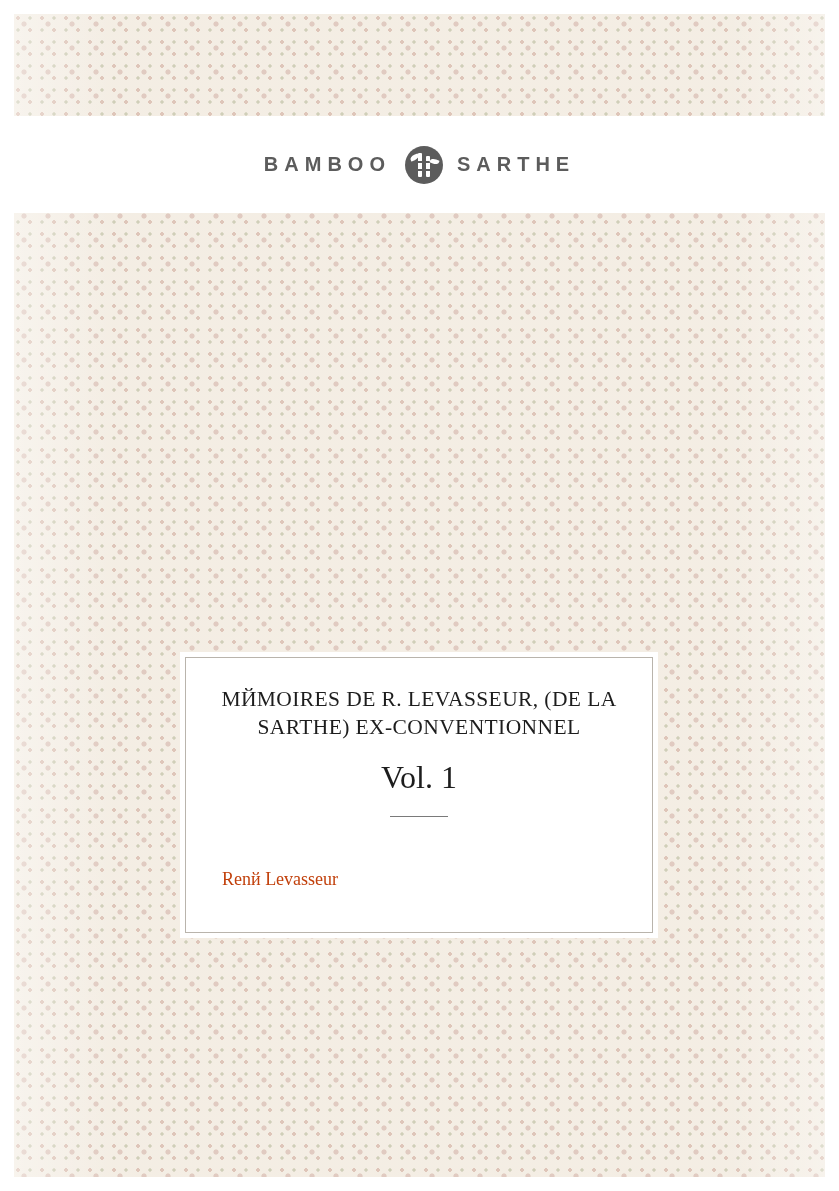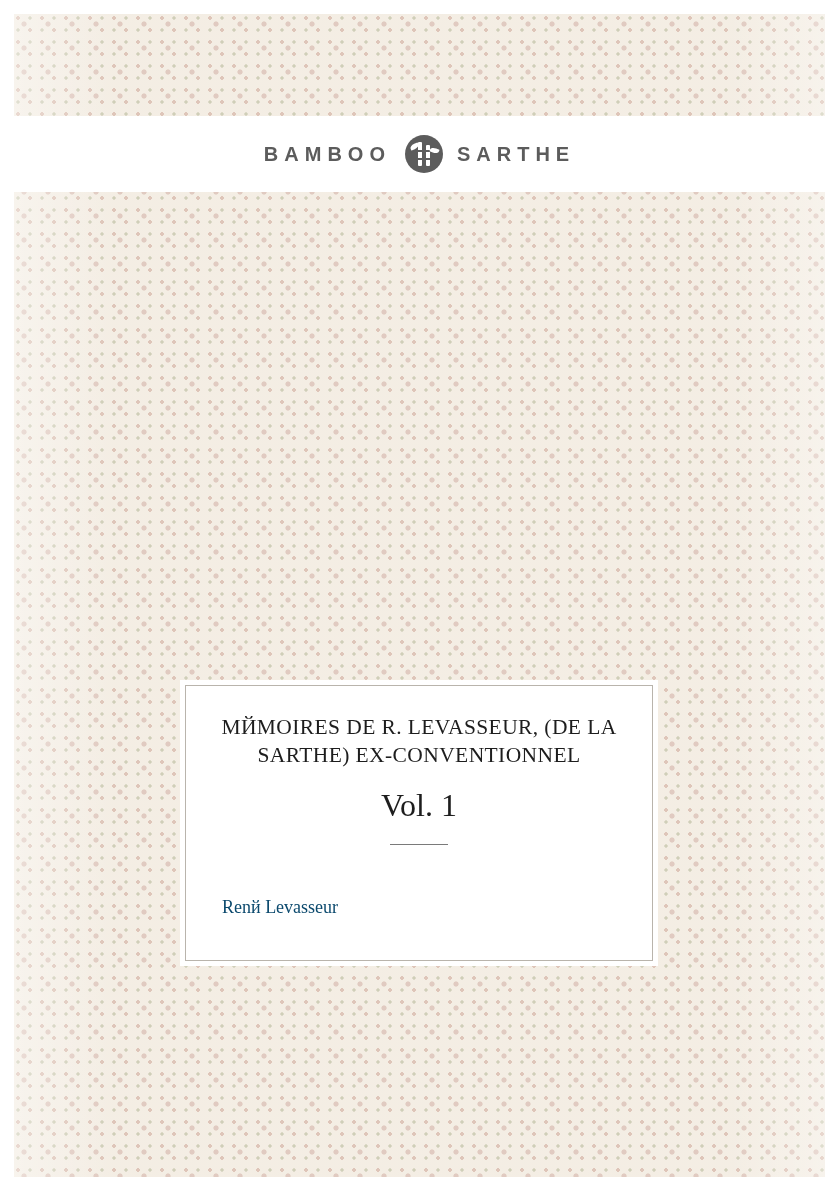--- a/index.html
+++ b/index.html
@@ -57,21 +57,21 @@
     background: linear-gradient(90deg, rgba(255,255,255,0.35) 0%, rgba(255,255,255,0.0) 12%, rgba(255,255,255,0.0) 88%, rgba(255,255,255,0.30) 100%);
     pointer-events: none;
   }
 
   
   .banner {
     position: absolute;
     left: 14px;
     top: 116px;
     width: 811px;
-    height: 76px;
+    height: 97px;
     background: #ffffff;
     display: flex;
     align-items: center;
     justify-content: center;
   }
 
   .imprint {
     display: flex;
     align-items: center;
     gap: 14px;
@@ -117,21 +117,21 @@
     background: #ffffff;
     border-radius: 60% 10% 60% 10%;
   }
   .bamboo-mark .l1 { left: 5px; top: 9px; transform: rotate(-25deg); }
   .bamboo-mark .l2 { left: 25px; top: 13px; transform: rotate(20deg); }
 
   
   .title-plate {
     position: absolute;
     left: 180px;
-    top: 680px;
+    top: 652px;
     width: 478px;
     height: 286px;
     background: #ffffff;
     box-sizing: border-box;
     padding: 5px;
   }
   .title-plate-inner {
     width: 100%;
     height: 100%;
     border: 1px solid #b9b4ac;
@@ -164,21 +164,21 @@
   .rule {
     width: 58px;
     height: 1px;
     background: #7a7a7a;
     margin: 20px auto 0 auto;
   }
 
   .author {
     font-family: "Liberation Serif", serif;
     font-size: 18px;
-    color: #0c4a6e;
+    color: #c2410c;
     margin: 0;
     padding-left: 10px;
     text-align: left;
     margin-top: auto;
     padding-bottom: 22px;
   }
 </style>
 </head>
 <body>
 

